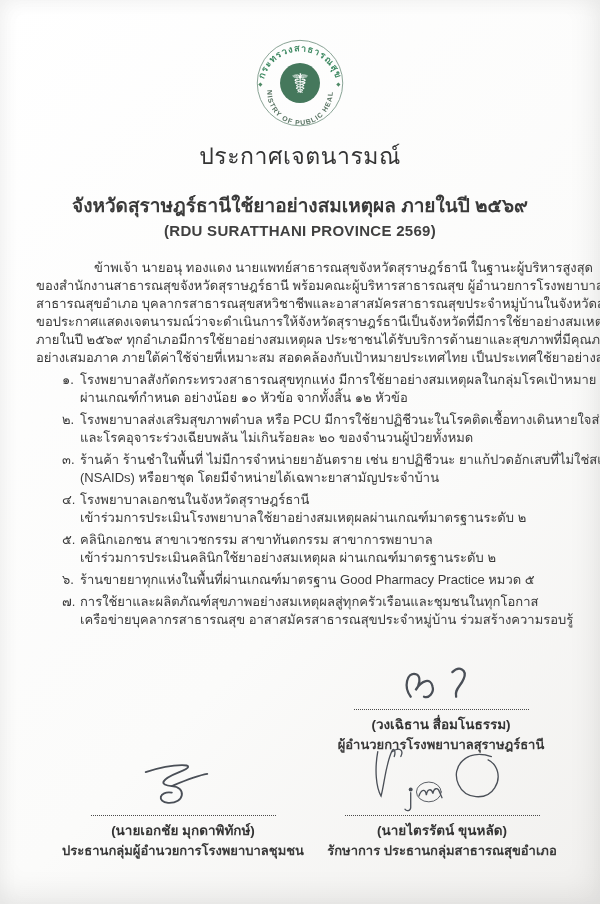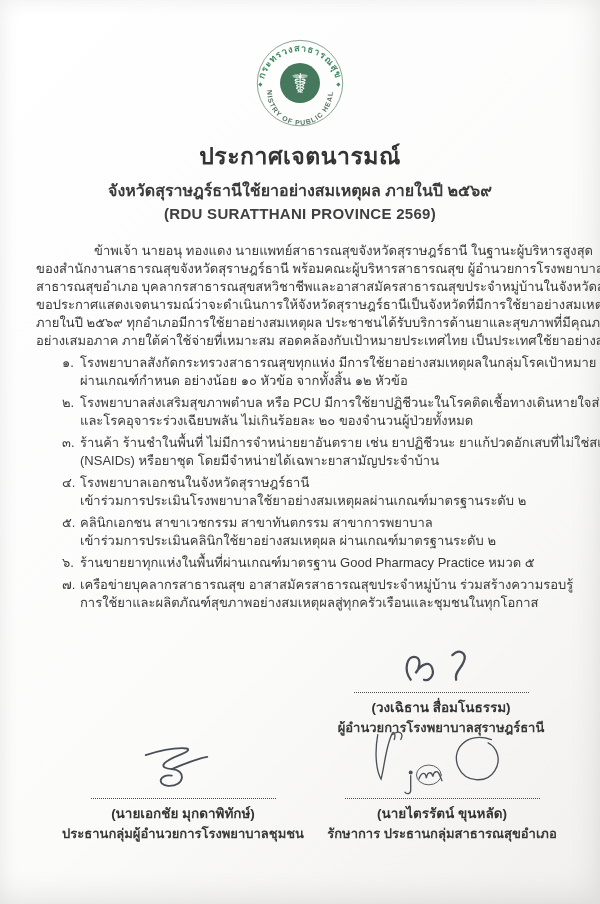--- a/index.html
+++ b/index.html
@@ -8,22 +8,22 @@
     width:600px;height:904px;
     margin:0 auto;
     background:linear-gradient(135deg,#ffffff 0%,#fbfbfa 60%,#f1f0ee 100%);
     box-shadow:inset -6px -10px 28px rgba(0,0,0,0.07), inset 4px 4px 18px rgba(0,0,0,0.03);
     font-family:"Liberation Sans","DejaVu Sans",sans-serif;
     color:#3a3a3a;
     overflow:hidden;
   }
   .seal-wrap{display:flex;justify-content:center;padding-top:34px;}
   .title-block{text-align:center;margin-top:4px;}
-  .doc-title{font-size:23px;font-weight:700;color:#343434;letter-spacing:.5px;}
-  .doc-subtitle{font-size:16px;font-weight:700;color:#3a3a3a;margin-top:4px;}
+  .doc-title{font-size:23px;font-weight:400;color:#343434;letter-spacing:.5px;}
+  .doc-subtitle{font-size:19px;font-weight:700;color:#3a3a3a;margin-top:16px;}
   .doc-subtitle-en{font-size:15px;font-weight:600;color:#404040;margin-top:2px;letter-spacing:.3px;text-align:center;}
   .paragraph{margin:20px 28px 0 36px;font-size:13px;font-weight:500;}
   .p-line{height:18px;line-height:18px;white-space:nowrap;}
   .p-line.first{padding-left:58px;margin-top:20px;}
   .items{margin-top:2px;}
   .item{display:flex;margin-left:62px;margin-top:4px;font-size:13px;font-weight:500;}
   .item .num{flex:0 0 18px;line-height:18px;}
   .item .ilines div{height:18px;line-height:18px;white-space:nowrap;}
   .date-line{margin:22px 0 0 95px;font-size:13.5px;font-weight:600;letter-spacing:.2px;}
   .sig-area{position:relative;height:286px;margin-top:2px;}
@@ -118,22 +118,22 @@
     </div>
     <div class="item">
       <span class="num">๖.</span>
       <div class="ilines">
         <div>ร้านขายยาทุกแห่งในพื้นที่ผ่านเกณฑ์มาตรฐาน Good Pharmacy Practice หมวด ๕</div>
       </div>
     </div>
     <div class="item">
       <span class="num">๗.</span>
       <div class="ilines">
+        <div>การใช้ยาและผลิตภัณฑ์สุขภาพอย่างสมเหตุผลสู่ทุกครัวเรือนและชุมชนในทุกโอกาส</div>
         <div>เครือข่ายบุคลากรสาธารณสุข อาสาสมัครสาธารณสุขประจำหมู่บ้าน ร่วมสร้างความรอบรู้</div>
-        <div>การใช้ยาและผลิตภัณฑ์สุขภาพอย่างสมเหตุผลสู่ทุกครัวเรือนและชุมชนในทุกโอกาส</div>
       </div>
     </div>
   </div>
 
 
   <div class="sig-area">
 
 
     <div class="sig-block" style="left:312px;top:16px;width:258px;">
       <div class="sig-svgbox" style="height:62px;">

